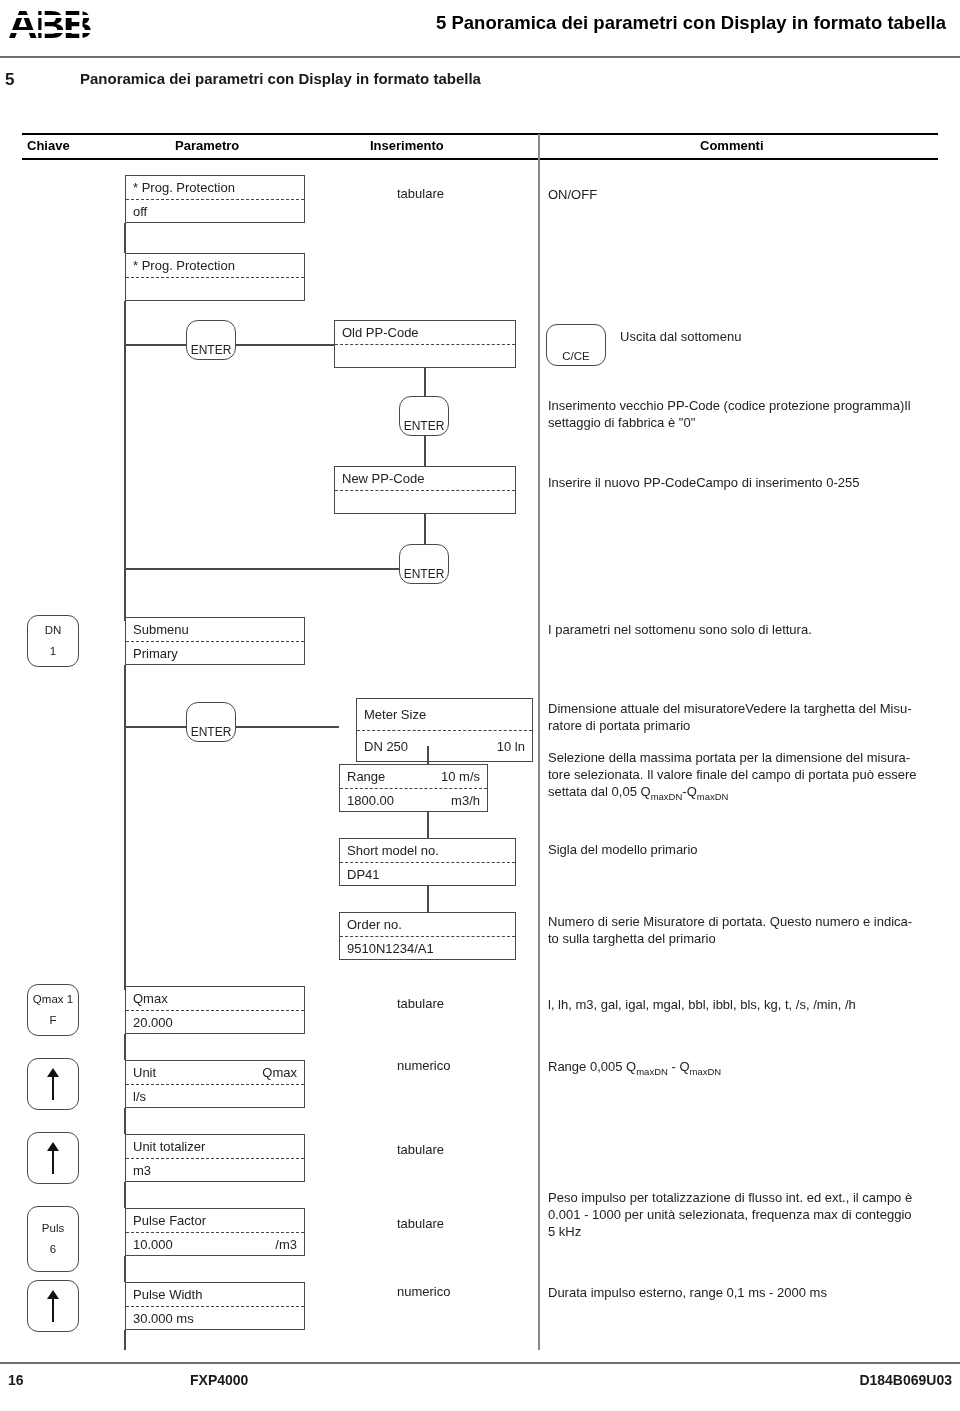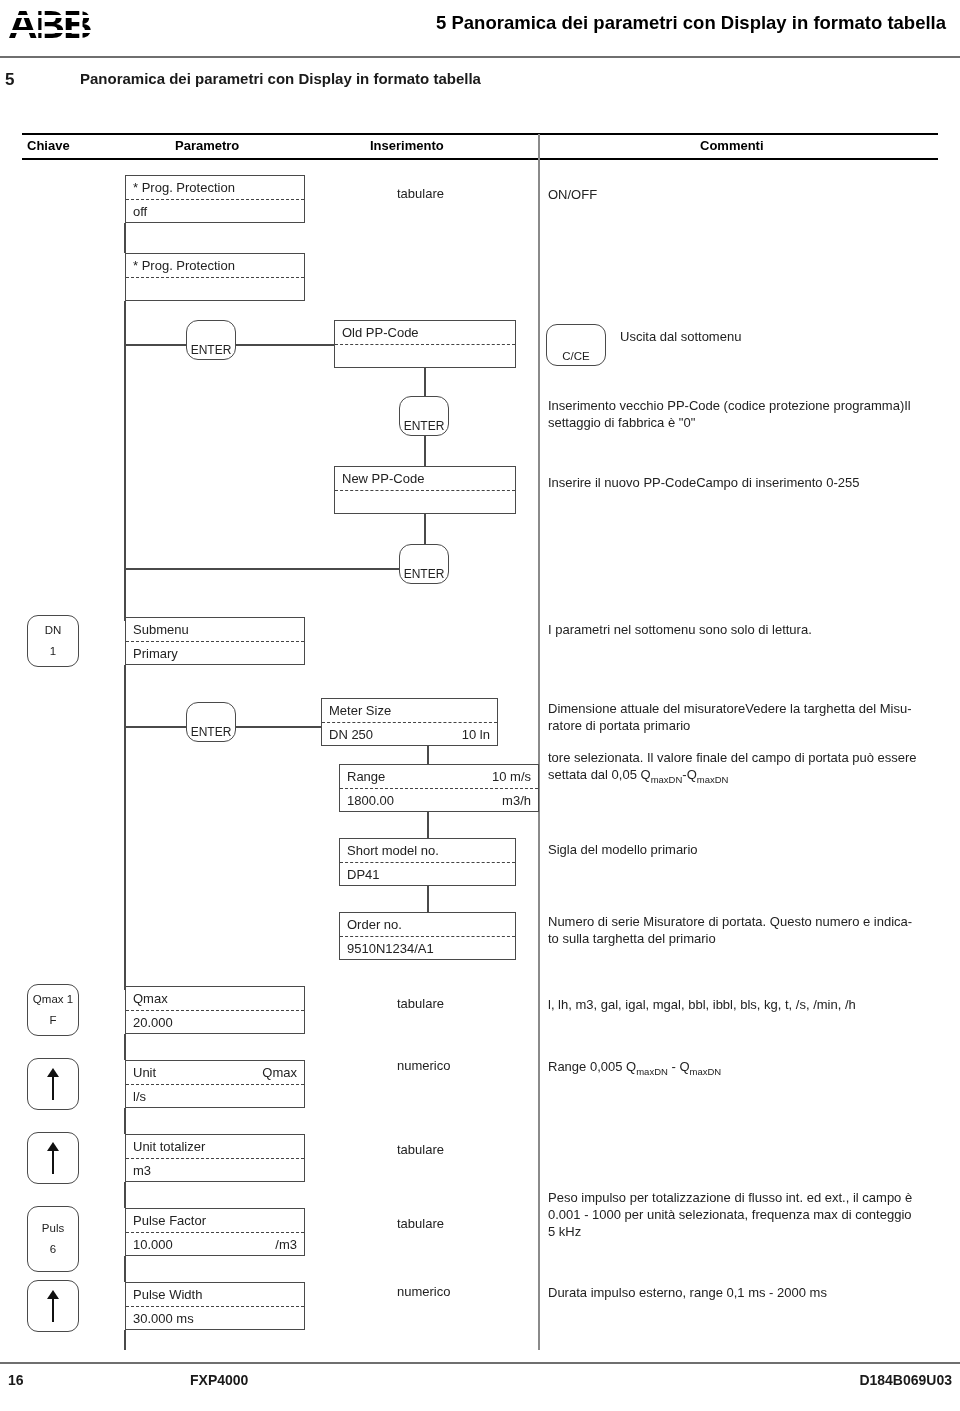--- a/index.html
+++ b/index.html
@@ -237,45 +237,46 @@
   <div class="cmt" style="left:548px; top:621px;">I parametri nel sottomenu sono solo di lettura.</div>
 
   <div class="ln v" style="left:124px; top:665px; height:325px;"></div>
 
   <div class="ln h" style="left:124px; top:726px; width:62px;"></div>
   <div class="enter" style="left:186px; top:702px; width:50px; height:40px;">
     <span>ENTER</span>
   </div>
   <div class="ln h" style="left:236px; top:726px; width:103px;"></div>
 
-  <div class="node" style="left:321px; top:698px; width:177px; height:48px;">
+  <div class="node" style="left:356px; top:698px; width:177px; height:64px;">
     <div class="nrow">Meter Size</div>
     <div class="nrow split">
       <span>DN 250</span>
       <span class="right">10 ln</span>
     </div>
   </div>
   <div class="cmt" style="left:548px; top:700px;">
     <div>Dimensione attuale del misuratoreVedere la targhetta del Misu-</div>
     <div>ratore di portata primario</div>
   </div>
 
   <div class="ln v" style="left:427px; top:746px; height:18px;"></div>
 
-  <div class="node" style="left:339px; top:764px; width:200px; height:48px;text-align:center;">
+  <div class="node" style="left:339px; top:764px; width:149px; height:48px;text-align:center;">
     <div class="nrow">
       <span>Range</span>
       <span class="right">10 m/s</span>
     </div>
     <div class="nrow split">
       <span>1800.00</span>
       <span class="right">m3/h</span>
     </div>
   </div>
   <div class="cmt" style="left:548px; top:749px;">
+    <div>Selezione della massima portata per la dimensione del misura-</div>
     <div>tore selezionata. Il valore finale del campo di portata può essere</div>
     <div>
       <span>settata dal 0,05 Q</span><sub>maxDN</sub><span>-Q</span><sub>maxDN</sub>
     </div>
   </div>
 
   <div class="ln v" style="left:427px; top:812px; height:26px;"></div>
 
   <div class="node" style="left:339px; top:838px; width:177px; height:48px;">
     <div class="nrow">Short model no.</div>

